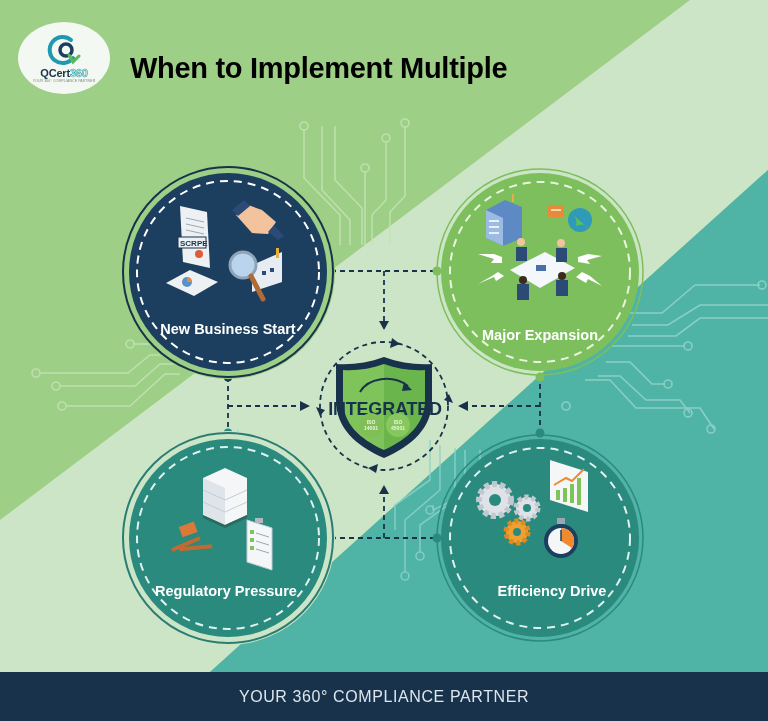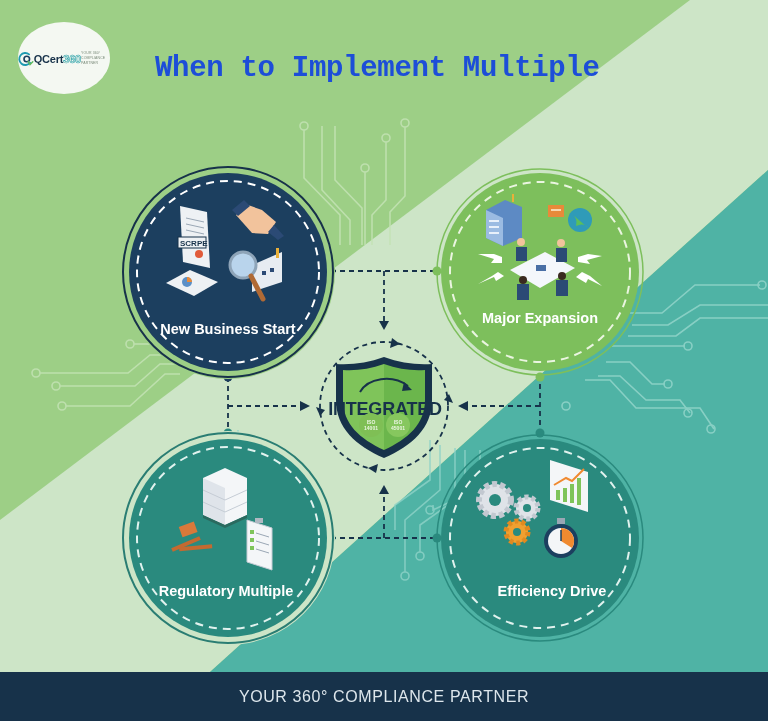--- a/index.html
+++ b/index.html
@@ -2,31 +2,31 @@
 <html><head>
 <meta charset="utf-8">
 <style>
   * { margin: 0; padding: 0; box-sizing: border-box; }
   html, body { width: 768px; height: 721px; overflow: hidden; background: #9dcf86; }
   body { position: relative; font-family: "Liberation Sans", "DejaVu Sans", sans-serif; }
   #canvas { position: absolute; left: 0; top: 0; width: 768px; height: 721px; }
   .logo {
     position: absolute; left: 18px; top: 22px; width: 92px; height: 72px;
     border-radius: 50%; background: #f4f8f2;
-    display: flex; flex-direction: row; align-items: center; justify-content: center;
+    display: flex; flex-direction: column; align-items: center; justify-content: center;
   }
   .logo-mark { width: 34px; height: 32px; margin-top: 2px; }
   .logo-word { font-size: 11px; font-weight: bold; letter-spacing: -0.2px; line-height: 12px; margin-top: 1px; }
   .logo-word .q { color: #17324a; }
   .logo-word .n { color: #e8f0e0; -webkit-text-stroke: 0.6px #2aa3b0; }
   .logo-tag { font-size: 3.5px; color: #7a8a7a; line-height: 5px; letter-spacing: 0.1px; }
   .title {
     position: absolute; left: 126px; top: 50px;
-    color: #1d4ed8; font-family: Liberation Mono, monospace; font-weight: bold;
-    font-size: 29px; line-height: 37px; letter-spacing: -0.3px; margin-left: 25px;
+    color: #000000; font-family: Liberation Sans, sans-serif; font-weight: bold;
+    font-size: 29px; line-height: 37px; letter-spacing: -0.3px;
   }
   .title .l1 { display: block; padding-left: 4px; }
   .title .l2 { display: block; }
   .label {
     position: absolute; color: #ffffff; font-family: "Liberation Sans", sans-serif;
     font-weight: bold; font-size: 14.5px; text-align: left; white-space: nowrap;
     transform: translateX(-50%);
   }
   .footer {
     position: absolute; left: 0; top: 672px; width: 768px; height: 49px;
@@ -318,22 +318,22 @@
     <span class="q">QCert</span><span class="n">360</span>
   </div>
   <div class="logo-tag">YOUR 360° COMPLIANCE PARTNER</div>
 </div>
 
 <h1 class="title">
   <span class="l1">When to Implement Multiple</span>
 </h1>
 
 <div class="label" style="left:228px; top:321px;">New Business Start</div>
-<div class="label" style="left:540px; top:310px;">Major Expansion</div>
-<div class="label" style="left:226px; top:583px;">Regulatory Multiple</div>
+<div class="label" style="left:540px; top:327px;">Major Expansion</div>
+<div class="label" style="left:226px; top:583px;">Regulatory Pressure</div>
 <div class="label" style="left:538px; top:583px;padding-left:28px;">Efficiency Drive</div>
 
 <div class="shield-text">INTEGRATED</div>
 <div class="badge" style="left:359px; top:413px;">
   <span>ISO</span>
   <span>14001</span>
 </div>
 <div class="badge" style="left:386px; top:413px; background:#86c75e;">
   <span>ISO</span>
   <span>45001</span>

